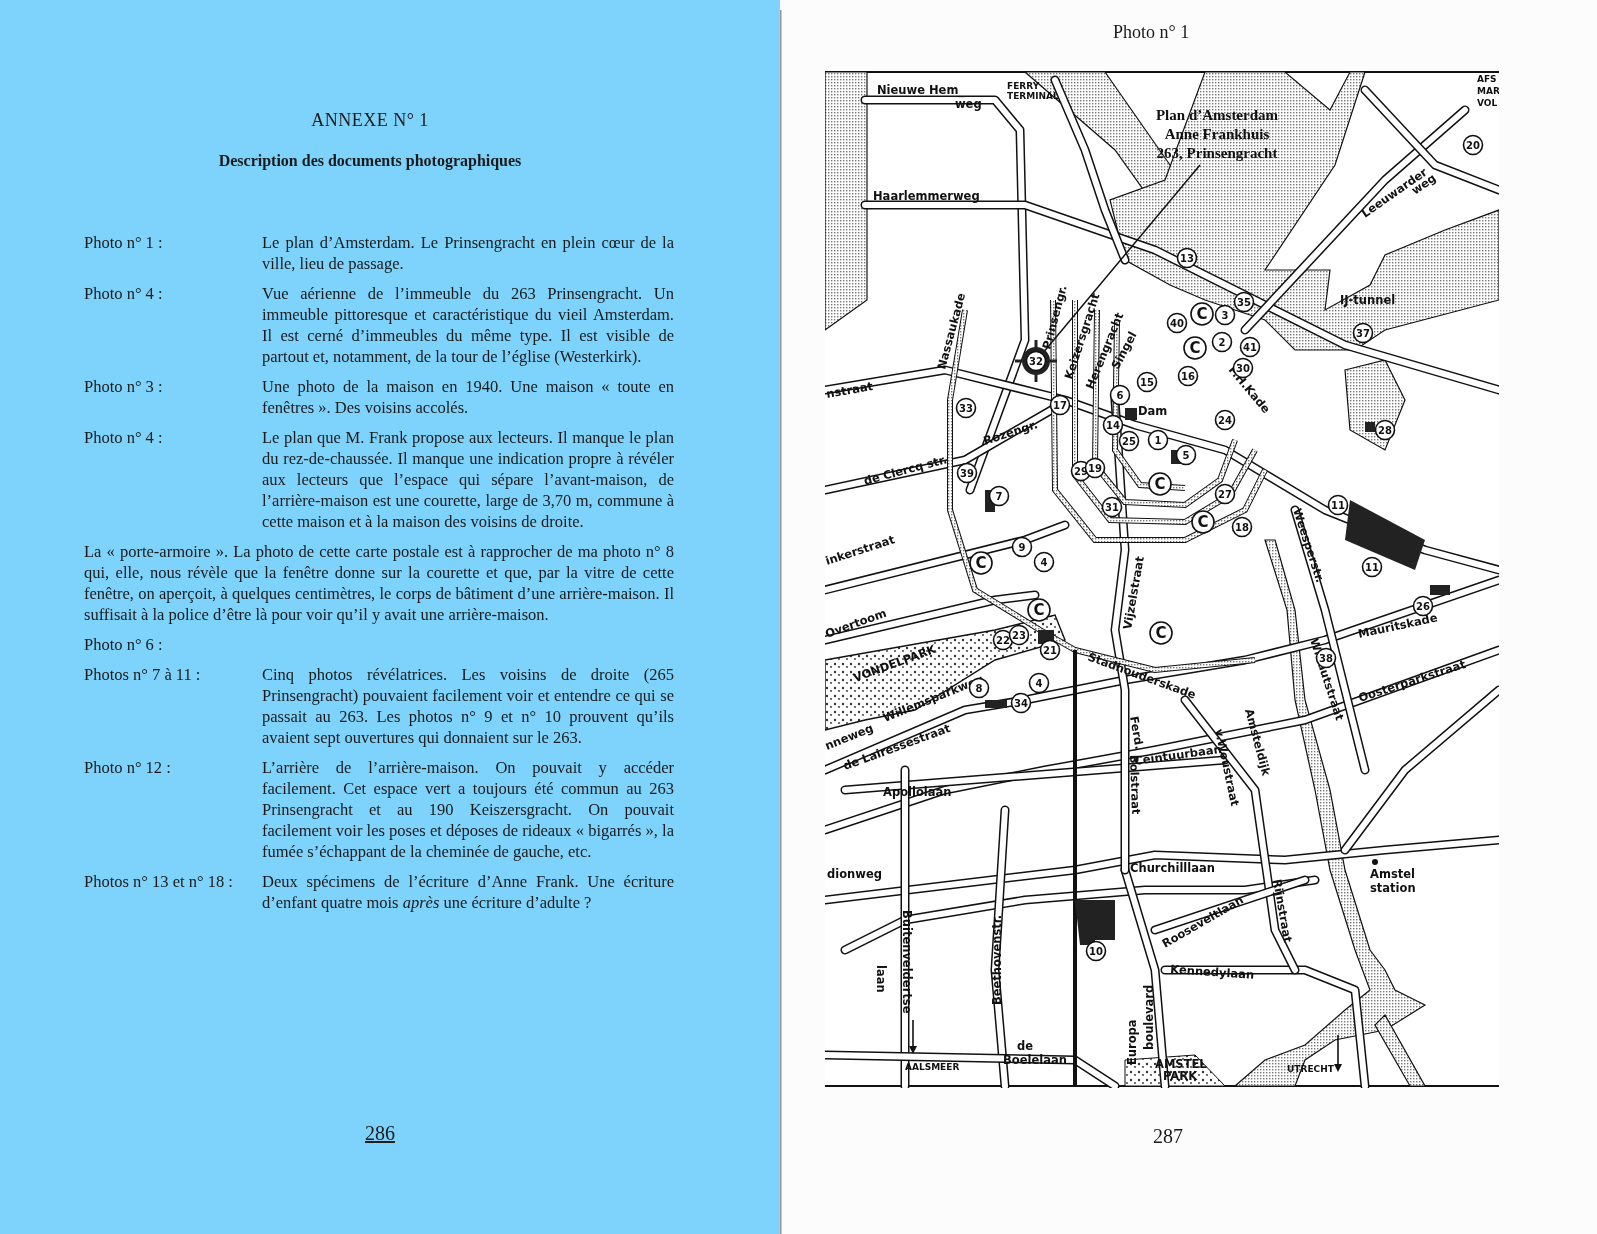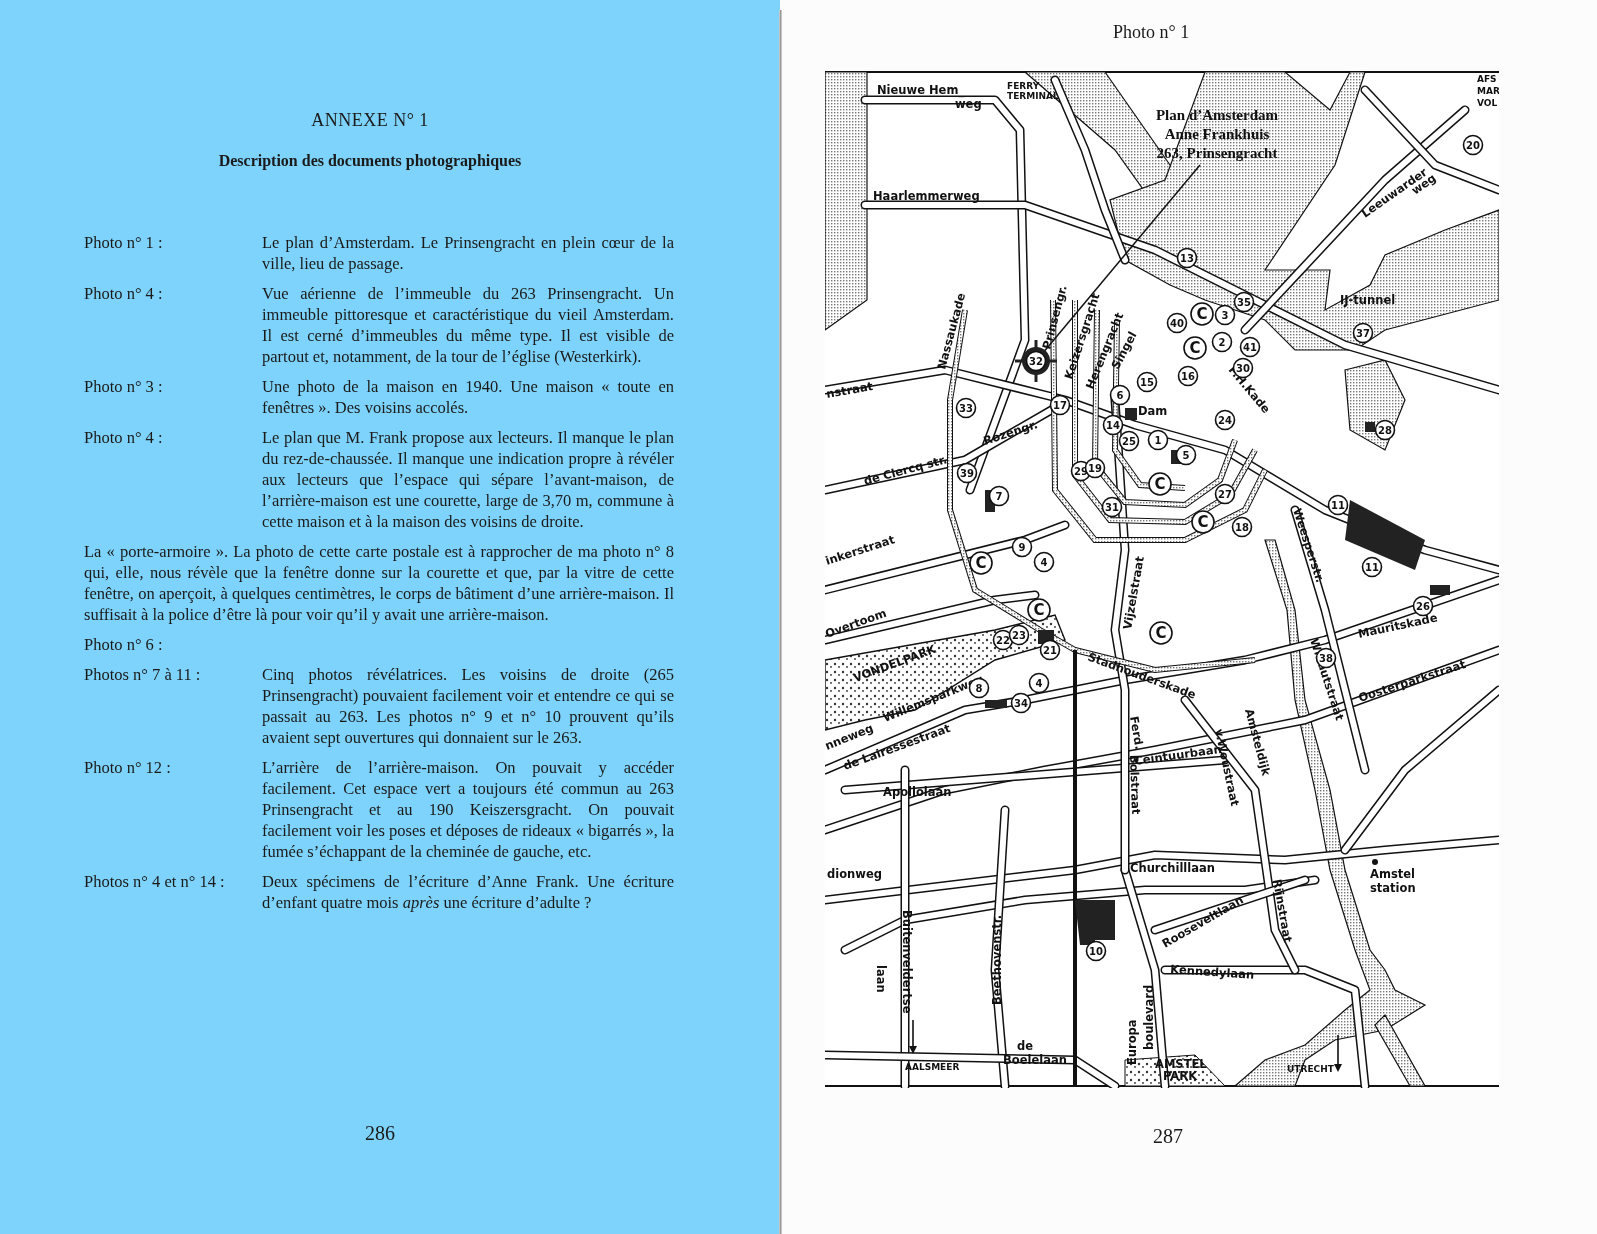--- a/index.html
+++ b/index.html
@@ -11,21 +11,21 @@
   .gutter{position:absolute;left:779px;top:10px;width:3px;height:1224px;
           background:linear-gradient(to right,#d9d9d9,#9a9a9a,#d9d9d9);}
   .annex-title{position:absolute;left:0;width:740px;top:110px;text-align:center;font-size:18px;letter-spacing:.5px;}
   .annex-subtitle{position:absolute;left:0;width:740px;top:152px;text-align:center;font-size:16px;font-weight:bold;}
   .entries{position:absolute;left:84px;top:232px;width:590px;}
   .entry{display:flex;margin-bottom:9px;}
   .entry .lbl{width:178px;flex:none;font-size:16.5px;line-height:21px;}
   .entry .txt{flex:1;font-size:16.5px;line-height:21px;text-align:justify;}
   .entry.wide .lbl{width:178px;white-space:nowrap;}
   .page-num{position:absolute;font-size:20px;}
-  #pn-left{left:365px;top:1122px;}
+  #pn-left{left:365px;top:1122px;text-decoration:underline;}
   #pn-right{left:368px;top:1125px;}
   .photo-title{position:absolute;left:328px;top:22px;font-size:18px;}
   .map-wrap{position:absolute;left:40px;top:70px;width:674px;height:1018px;}
   .map-wrap svg{display:block;}
   .map-lbl{font-family:"DejaVu Sans","Liberation Sans",sans-serif;font-size:11.5px;font-weight:bold;fill:#111;}
   .map-lbl-sm{font-family:"DejaVu Sans","Liberation Sans",sans-serif;font-size:9px;font-weight:bold;fill:#111;}
   .map-title{font-family:"Liberation Serif","DejaVu Serif",serif;font-size:15px;font-weight:bold;fill:#111;}
   .mk circle{fill:#fff;stroke:#111;stroke-width:1.6;}
   .mk text{font-family:"DejaVu Sans","Liberation Sans",sans-serif;font-size:10px;font-weight:bold;fill:#111;text-anchor:middle;dominant-baseline:central;}
   .mkc circle{fill:#fff;stroke:#111;stroke-width:1.6;}
@@ -67,21 +67,21 @@
     </div>
     <div class="entry">
       <div class="lbl">Photos n° 7 à 11 :</div>
       <div class="txt">Cinq photos révélatrices. Les voisins de droite (265 Prinsengracht) pouvaient facilement voir et entendre ce qui se passait au 263. Les photos n° 9 et n° 10 prouvent qu’ils avaient sept ouvertures qui donnaient sur le 263.</div>
     </div>
     <div class="entry">
       <div class="lbl">Photo n° 12 :</div>
       <div class="txt">L’arrière de l’arrière-maison. On pouvait y accéder facilement. Cet espace vert a toujours été commun au 263 Prinsengracht et au 190 Keiszersgracht. On pouvait facilement voir les poses et déposes de rideaux « bigarrés », la fumée s’échappant de la cheminée de gauche, etc.</div>
     </div>
     <div class="entry wide">
-      <div class="lbl">Photos n° 4 et n° 14 :</div>
+      <div class="lbl">Photos n° 13 et n° 18 :</div>
       <div class="txt"><span>Deux spécimens de l’écriture d’Anne Frank. Une écriture d’enfant quatre mois </span><i>après</i><span> une écriture d’adulte ?</span></div>
     </div>
   </div>
 
   <div class="page-num" id="pn-left">286</div>
 </div>
 
 <div class="gutter"></div>
 
 <div class="page" id="right-page">

